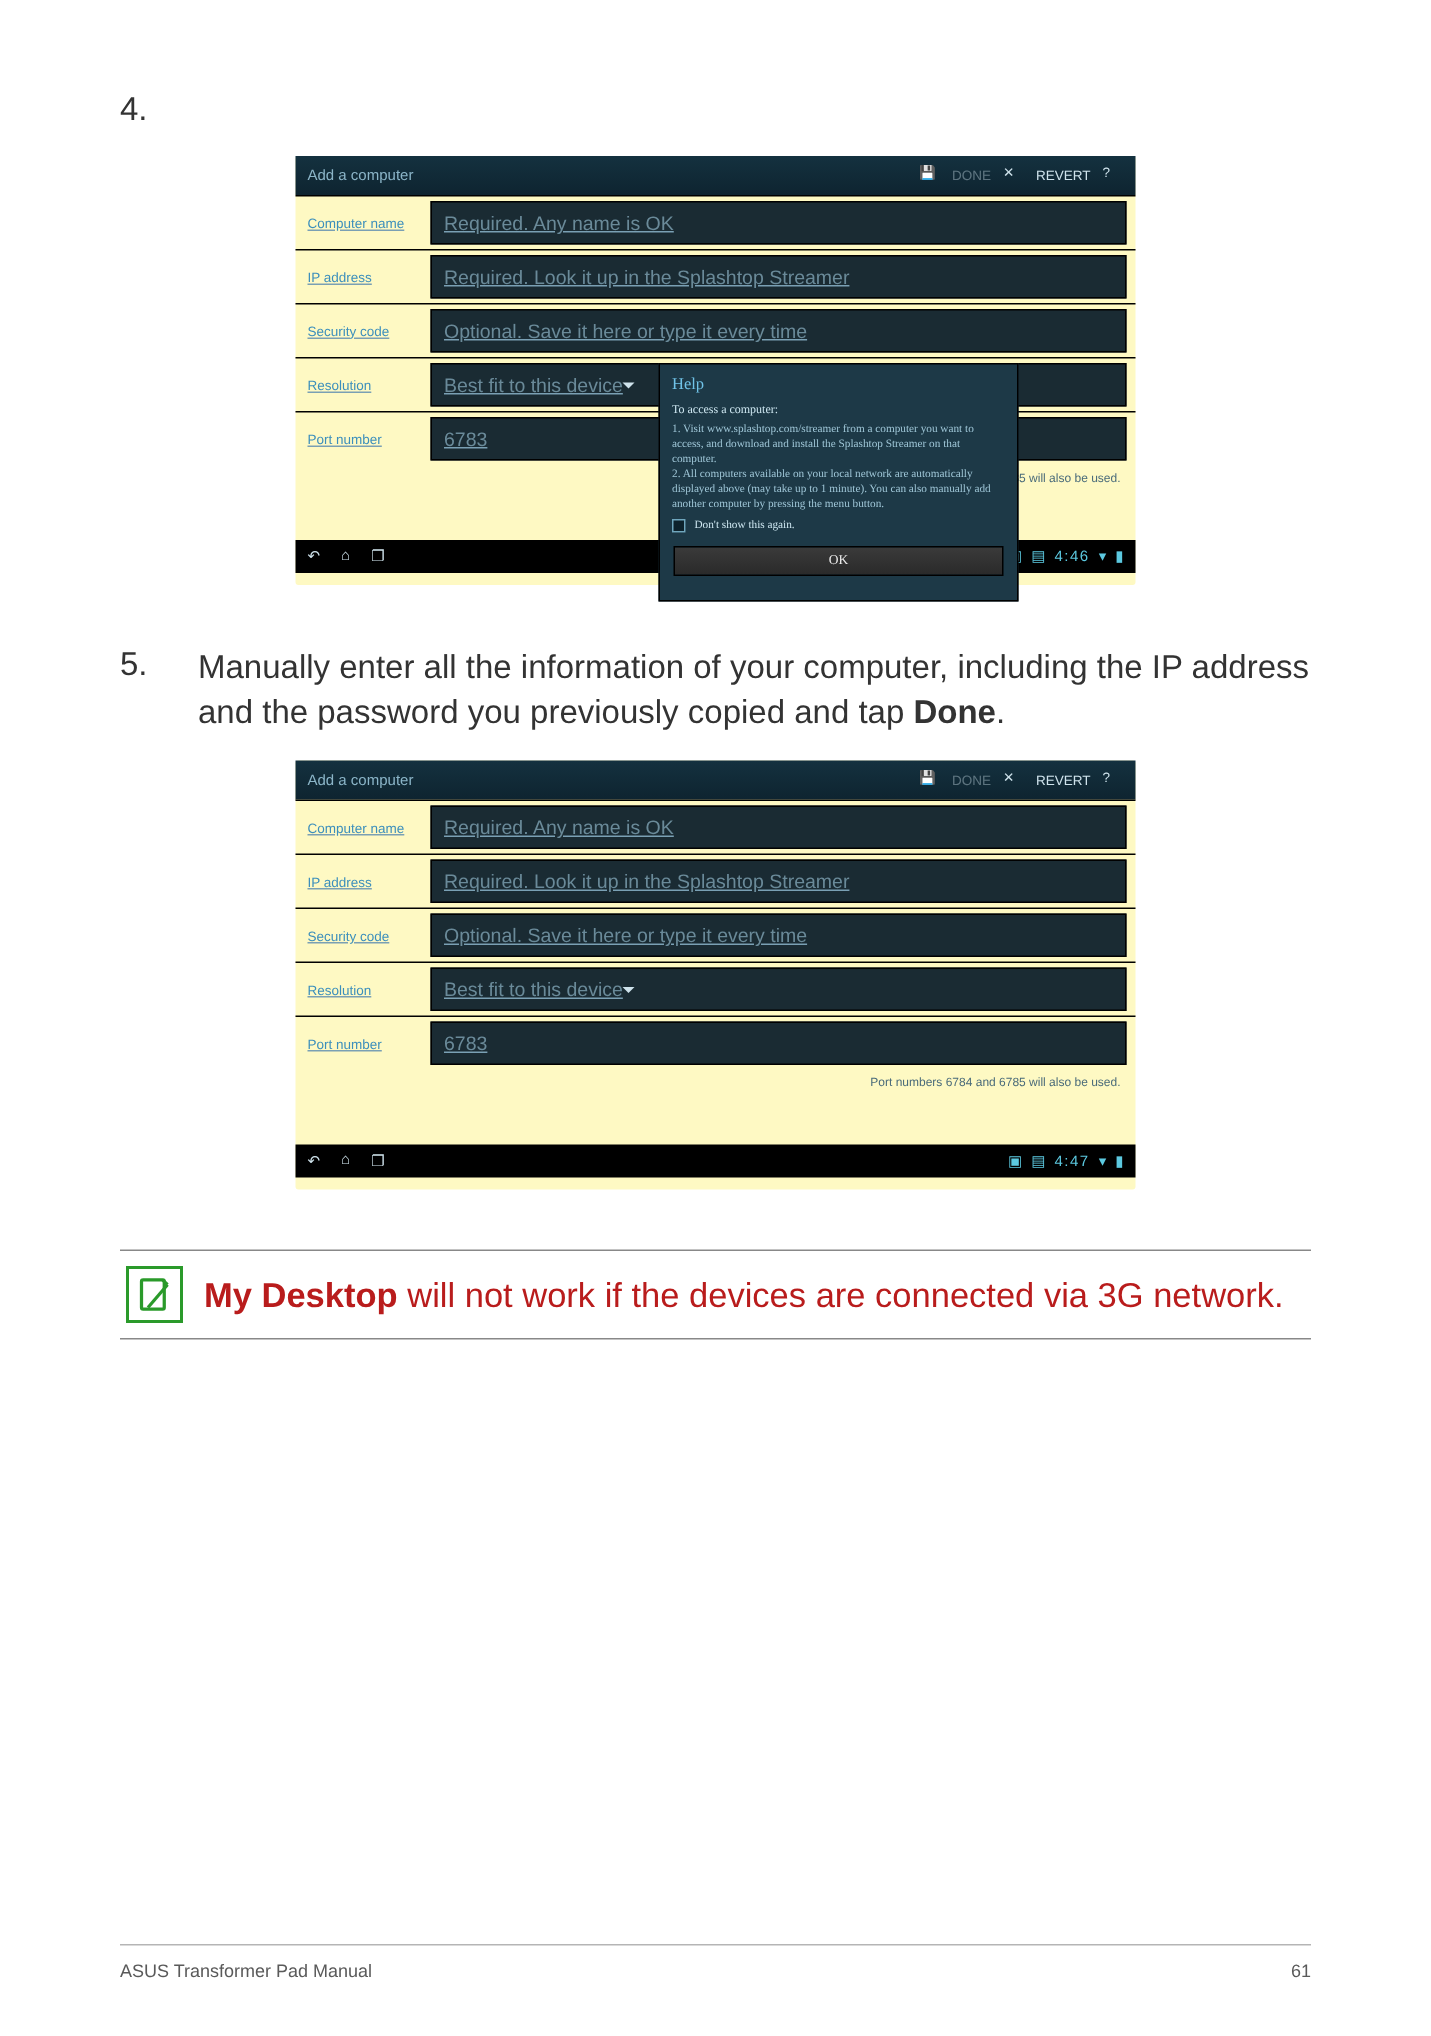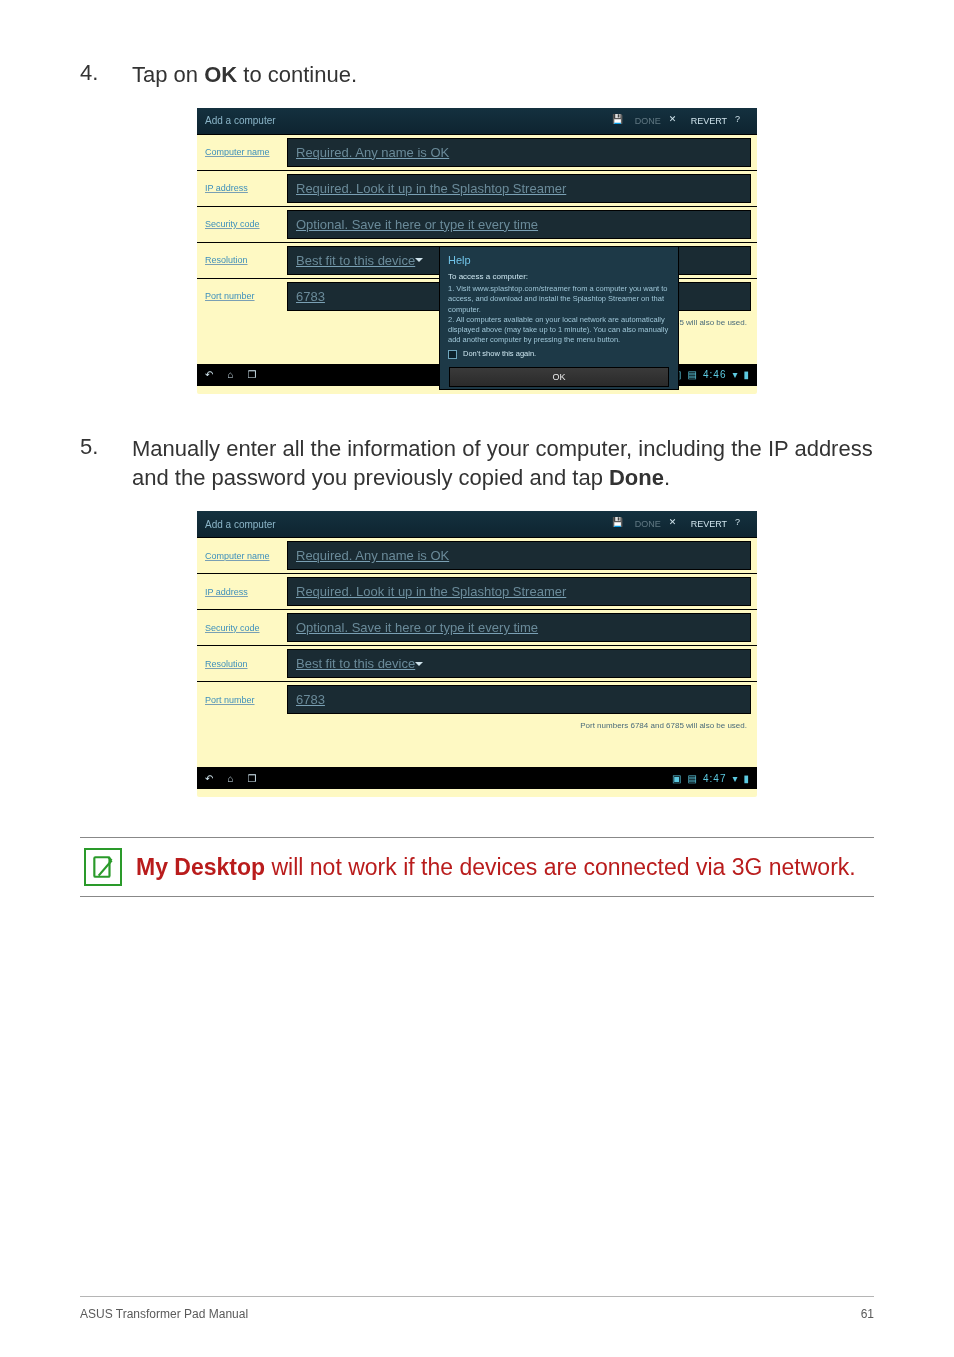--- a/index.html
+++ b/index.html
@@ -86,24 +86,25 @@
   .status-icons { display:flex; gap:6px; align-items:center; color:#5cc9e0; }
   .status-icons .clock { color:#5cc9e0; letter-spacing:1px; }
 
   
   .help-overlay {
     position:absolute;
     left:242px; top:112px;
     width:240px;
     background:#1d3947;
     border:1px solid #000;
-    padding:6px 8px 2px 8px;
+    padding:6px 8px 16px 8px;
     font-size:7.5px; line-height:1.35;
     color:#9ec5d6;
     z-index:5;
+    font-family:Liberation Serif, serif;
   }
   .help-overlay .help-title { color:#70c3e8; font-size:11px; margin-bottom:4px; }
   .help-overlay .help-sub { color:#cde6f0; font-size:8px; margin-bottom:2px; }
   .help-overlay .dont-show { display:flex; align-items:center; gap:6px; margin-top:4px; color:#cde6f0; }
   .help-overlay .dont-show .chk { width:9px; height:9px; border:1px solid #6fa6bd; background:#0d222c; }
   .help-ok {
     margin:8px auto 0 auto;
     width:220px;
     height:20px;
     display:flex; align-items:center; justify-content:center;
@@ -139,23 +140,20 @@
   }
 
   .shot1 { height: 286px; }
   .shot2 { height: 286px; }
 </style>
 </head>
 <body>
 
 <div class="step-row">
   <div class="step-num">4.</div>
-  <div class="step-text">
-    <span>Tap on </span><b>OK</b><span> to continue.</span>
-  </div>
 </div>
 
 <div class="shot shot1">
   <div class="shot-header">
     <span class="title">Add a computer</span>
     <span class="actions">
       <span class="icon">💾</span>
       <span class="btn-text" style="opacity:.4">DONE</span>
       <span class="icon">✕</span>
       <span class="btn-text">REVERT</span>

